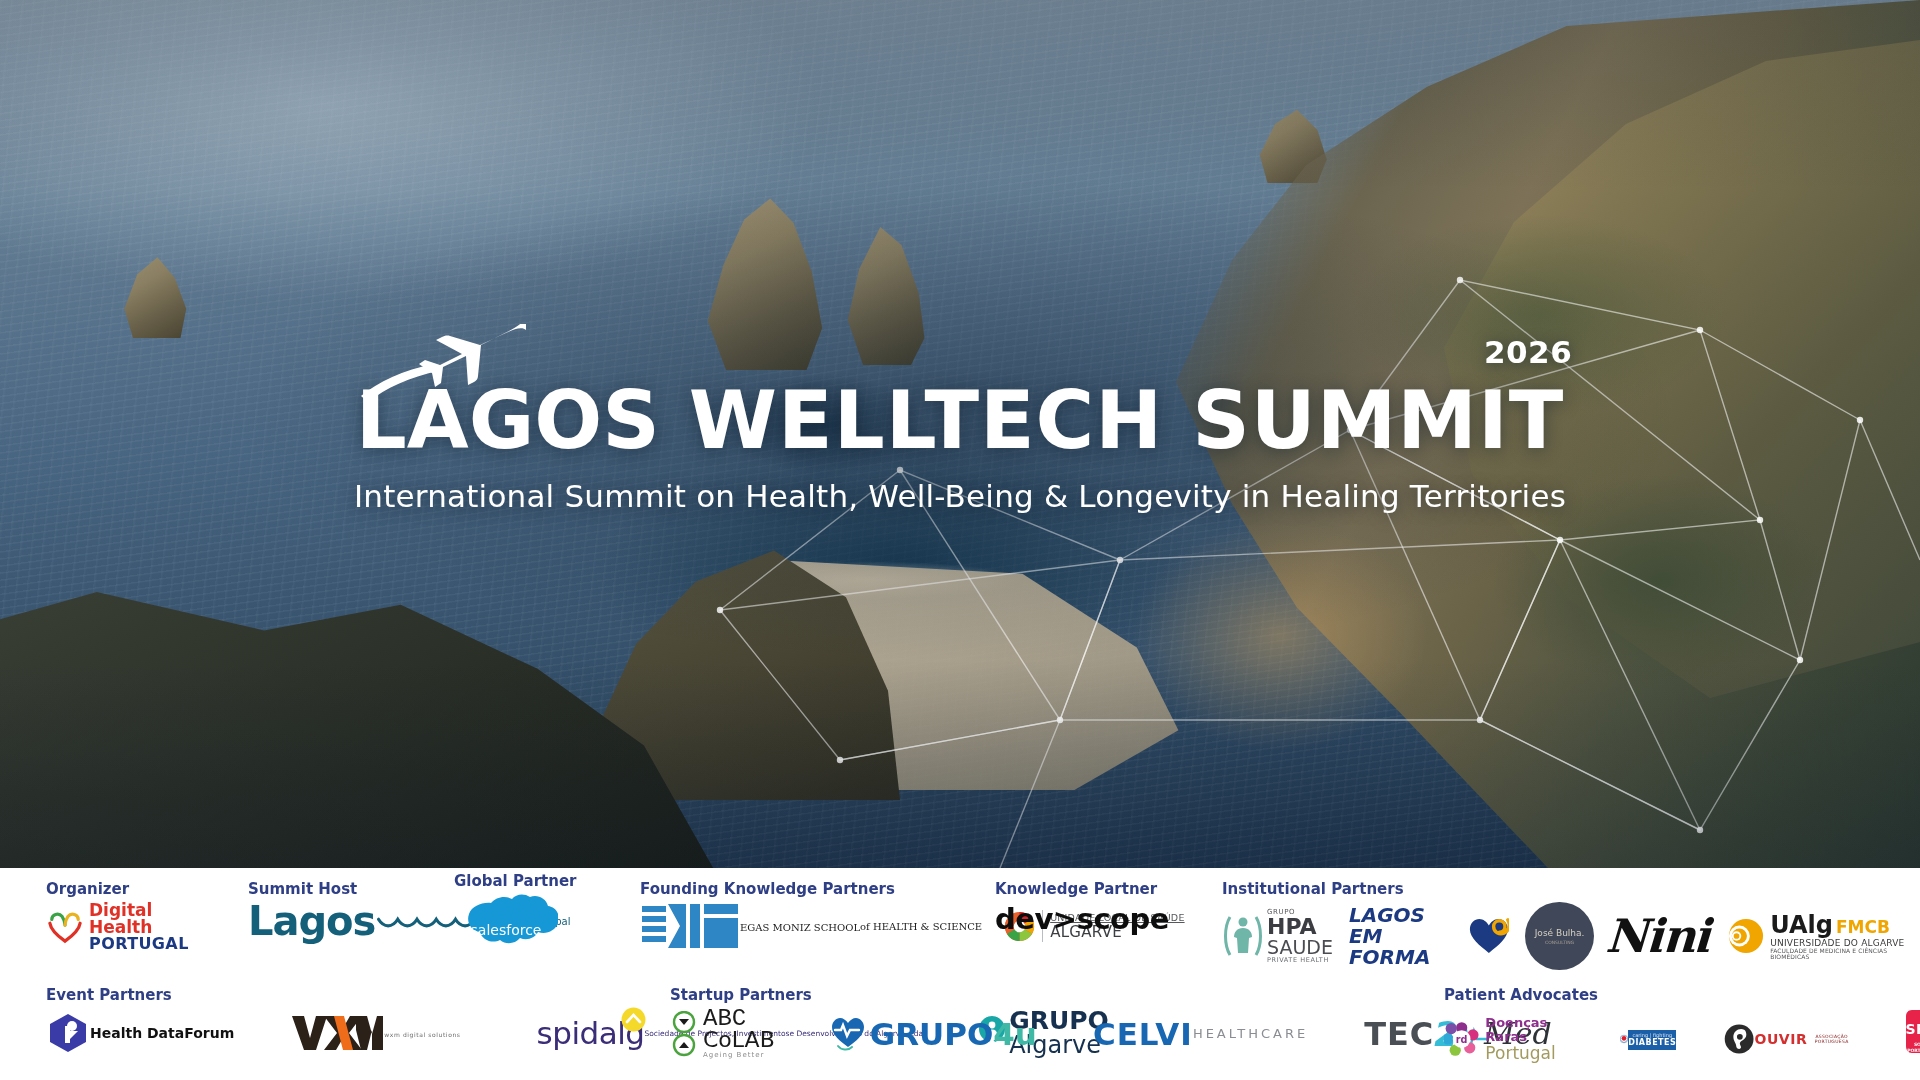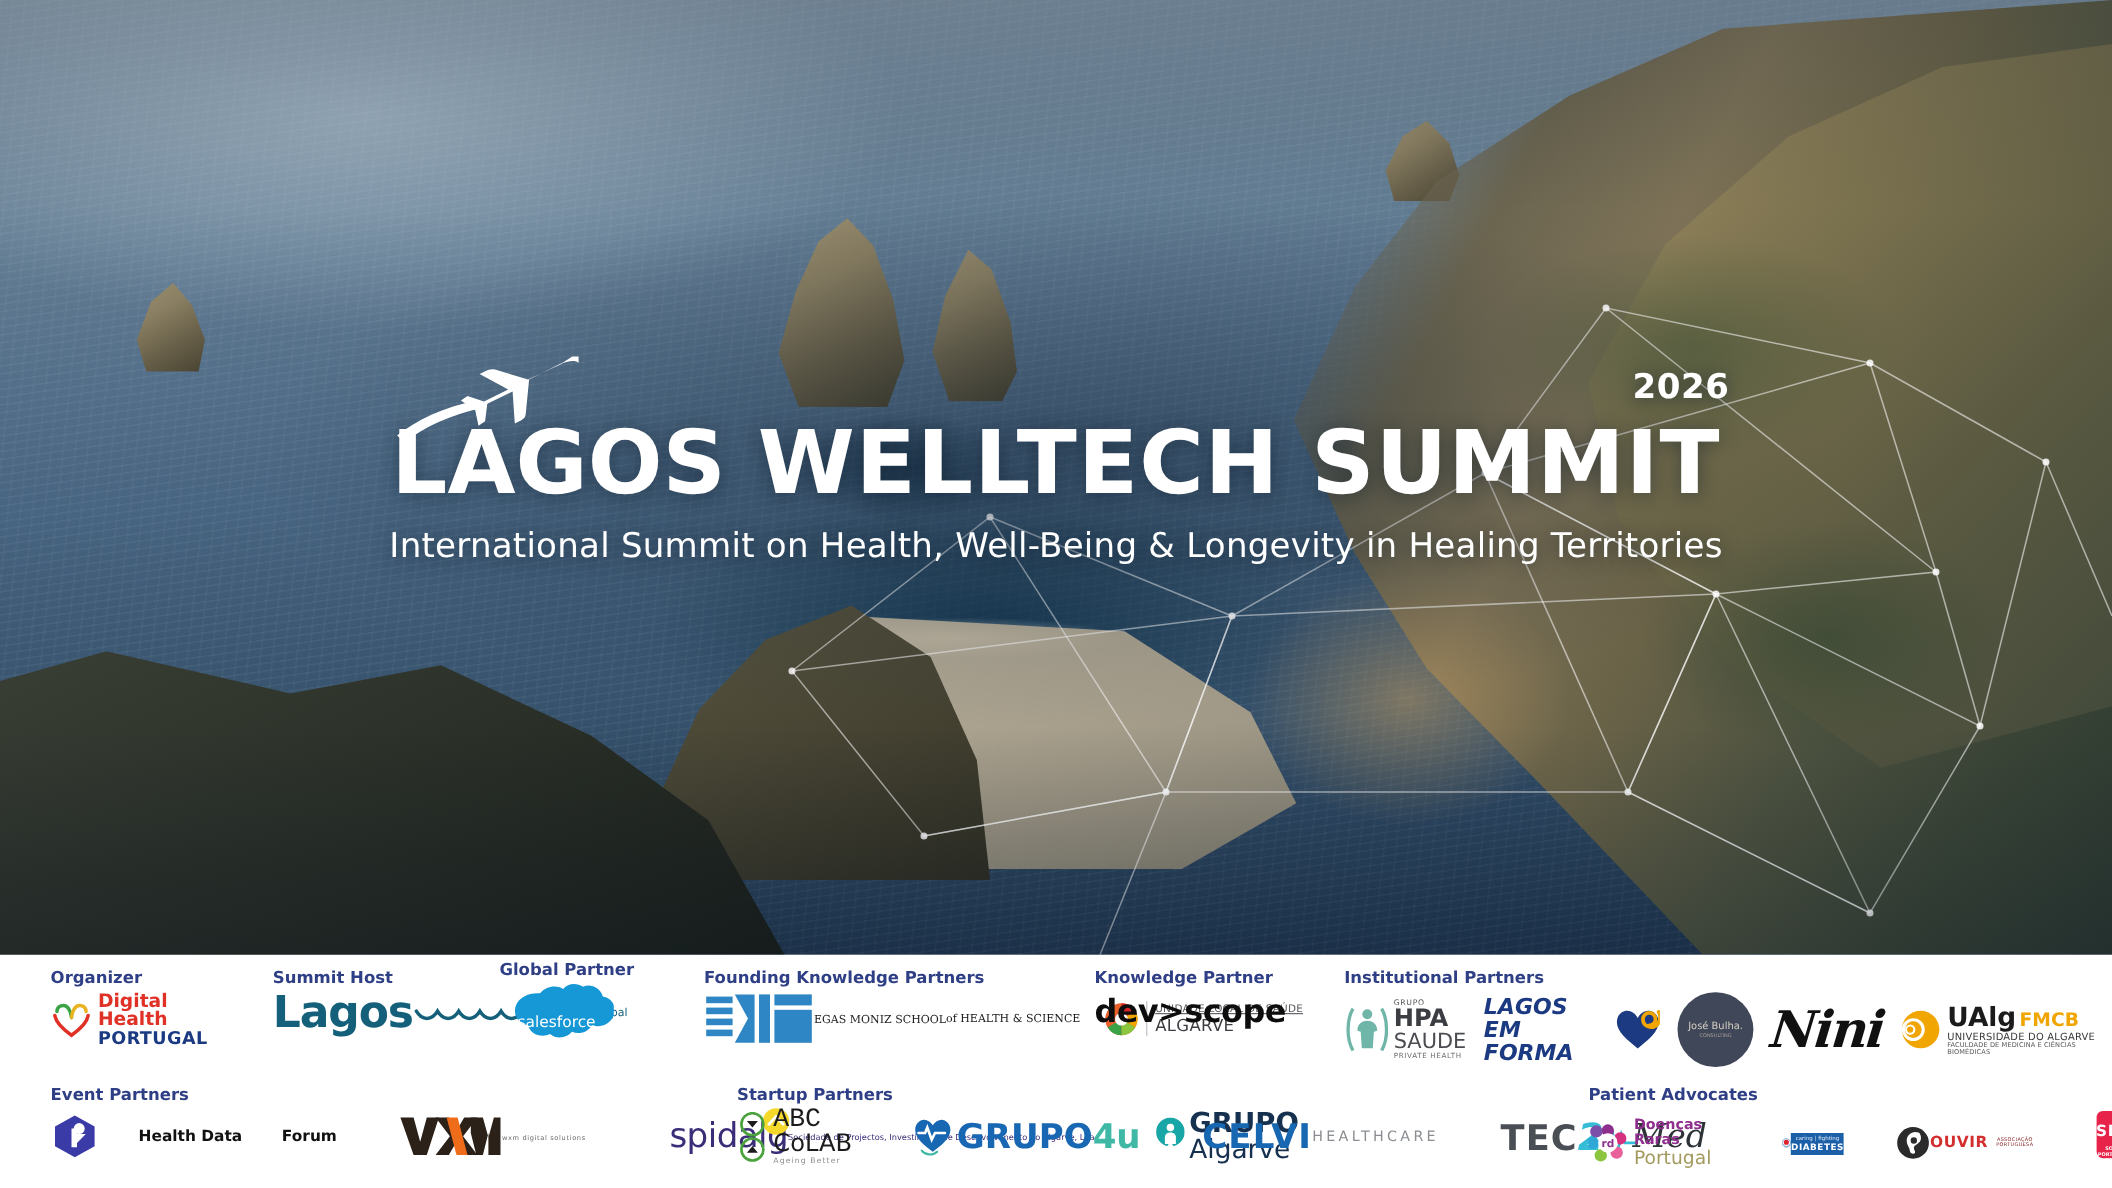--- a/index.html
+++ b/index.html
@@ -277,21 +277,21 @@
   .ualg-txt { line-height:1.0; }
   .ualg-r1 { display:flex; align-items:baseline; gap:3px; }
   .ualg-a { font-family:"DejaVu Sans",sans-serif; font-weight:700; font-size:24px; color:#1b1b1b; }
   .ualg-b { font-family:"DejaVu Sans",sans-serif; font-weight:700; font-size:17px; color:#f0a500; }
   .ualg-c { font-family:"DejaVu Sans",sans-serif; font-size:9px; color:#3a3a3a; letter-spacing:.2px; margin-top:2px; }
   .ualg-d { font-family:"DejaVu Sans",sans-serif; font-size:6px; color:#55565a; letter-spacing:.1px; }
 
   
   .hdf { text-align:center; }
   .hdf-mark { width:44px; height:42px; margin:0 auto; }
-  .hdf-1 { font-family:"DejaVu Sans",sans-serif; font-weight:700; font-size:14px; color:#111; line-height:15px;margin-left:36px; }
+  .hdf-1 { font-family:"DejaVu Sans",sans-serif; font-weight:700; font-size:14px; color:#111; line-height:15px; }
 
   
   .wxm { text-align:center; }
   .wxm-mark { width:94px; height:42px; }
   .wxm-sub { font-family:"DejaVu Sans",sans-serif; font-size:6px; color:#6a6a6a; letter-spacing:.6px; margin-top:3px; }
 
   
   .spid { text-align:center; position:relative; }
   .spid-w { font-family:"DejaVu Sans",sans-serif; font-size:31px; color:#3b2d78; letter-spacing:-0.5px; }
   .spid-dot { position:absolute; right:-2px; top:-8px; width:25px; height:25px; }

